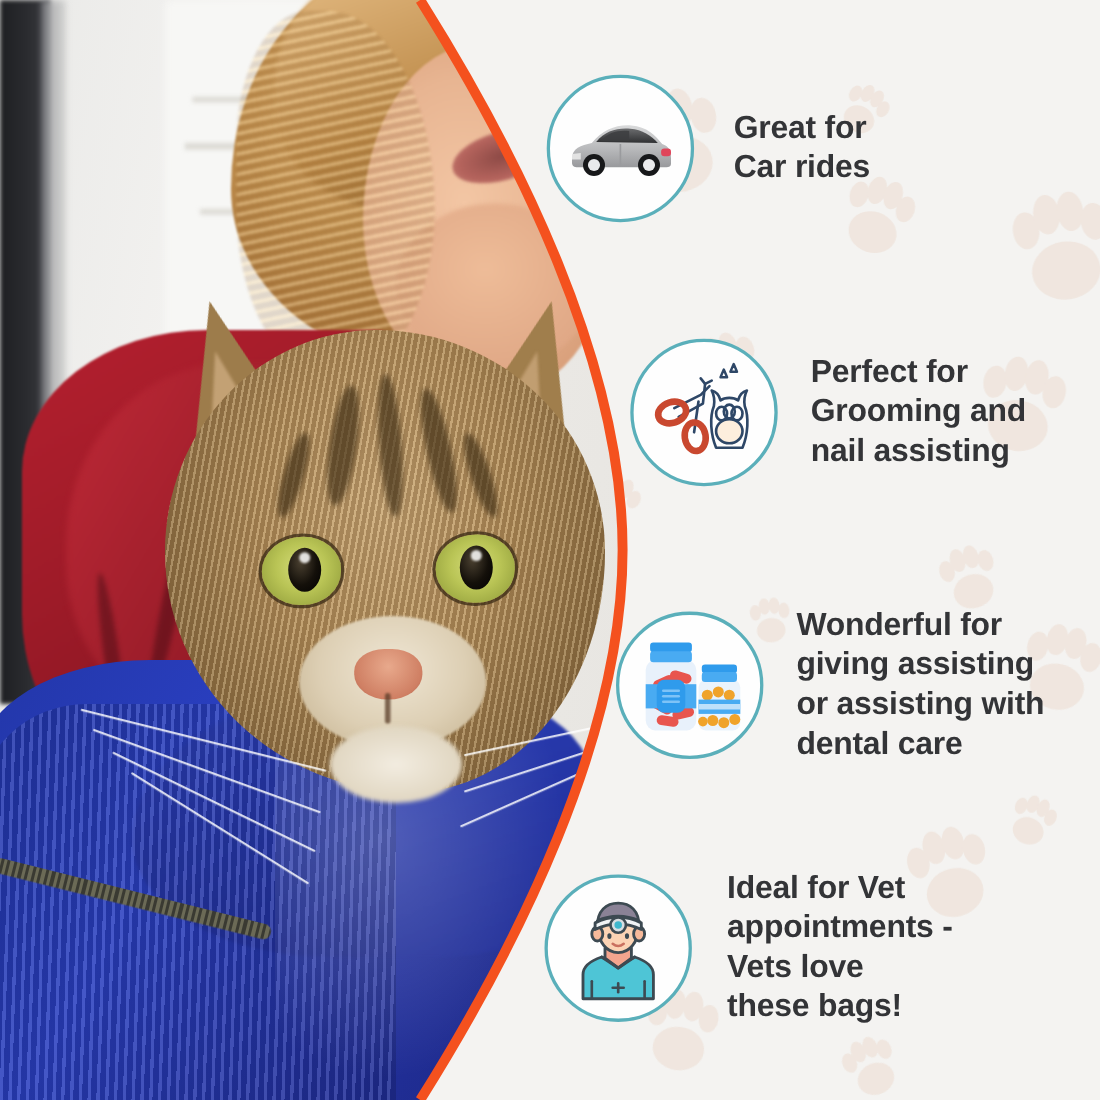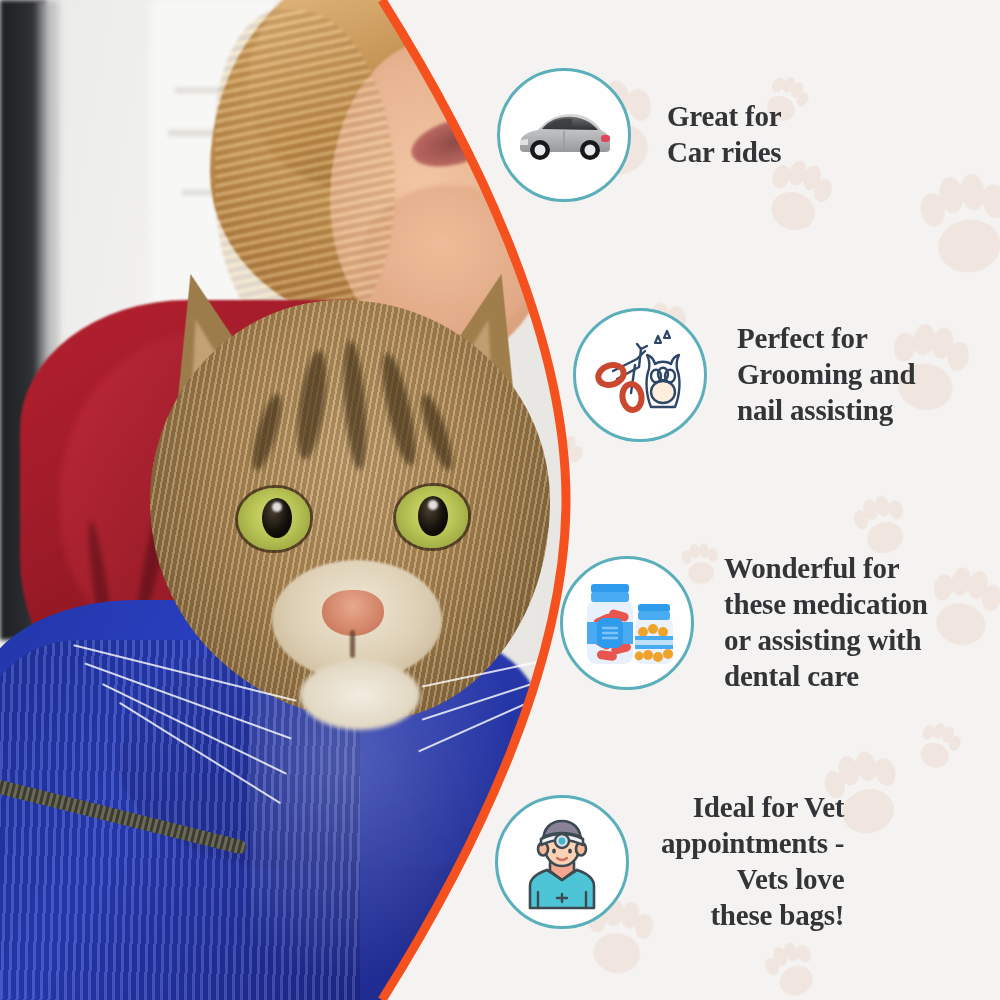--- a/index.html
+++ b/index.html
@@ -105,36 +105,36 @@
   .nose-line{left:350px;top:630px;width:5px;height:28px;background:rgba(90,60,40,.75);border-radius:3px;filter:blur(1px);}
   .chin-white{left:300px;top:660px;width:120px;height:70px;border-radius:50%;
     background:radial-gradient(ellipse,#f2ece0,#d9cdb4);filter:blur(2px);}
   .whisker{position:absolute;height:2px;background:rgba(255,255,255,.8);border-radius:2px;filter:blur(.5px);}
 
   
   .arc-svg{position:absolute;left:0;top:0;width:1000px;height:1000px;pointer-events:none;}
 
   
   .features{position:absolute;left:0;top:0;width:1000px;height:1000px;}
-  .feature{position:absolute;display:flex;align-items:center;font-family:Liberation Serif, serif;}
+  .feature{position:absolute;display:flex;align-items:center;}
   .icon-badge{
     width:134px;height:134px;border-radius:50%;
     background:#fefefe;border:3px solid #5aafba;
     box-sizing:border-box;display:flex;align-items:center;justify-content:center;flex:0 0 auto;
   }
   .feat-text{
     margin-left:30px;color:#333437;font-weight:700;font-size:29px;line-height:1.24;
     letter-spacing:-.2px;white-space:pre-line;
   }
   #f1{left:497px;top:68px;}
   #f2{left:573px;top:308px;}
   #f3{left:560px;top:551px;}
   #f4{left:495px;top:790px;}
   #f1 .feat-text{margin-left:36px;}
-  #f4 .feat-text{margin-left:32px;text-align:right;}
+  #f4 .feat-text{margin-left:32px;}
 </style>
 </head>
 <body>
 
 <div id="stage">
 
   <div class="bg-layer"></div>
 
   <svg class="paws" viewBox="0 0 1000 1000">
     <defs>
@@ -328,21 +328,21 @@
             <circle cx="73" cy="79" r="5"></circle>
               <circle cx="83" cy="81" r="5"></circle>
               <circle cx="93" cy="78" r="5"></circle>
             <circle cx="64" cy="80" r="4.4"></circle>
           </g>
           <rect x="60" y="60" width="38" height="13" fill="#49abf2"></rect>
           <rect x="60" y="64" width="38" height="5" fill="#bfe0fa"></rect>
         </svg>
       </div>
       <div class="feat-text">Wonderful for
-these medication
+giving assisting
 or assisting with
 dental care</div>
     </div>
 
     <div class="feature" id="f4">
       <div class="icon-badge">
         <svg width="92" height="96" viewBox="0 0 92 96">
           <g stroke="#3d4a52" stroke-width="2.6" stroke-linejoin="round" stroke-linecap="round">
 
             <path d="M14 94 L14 72 C14 64 22 59 31 56 L46 64 L61 56 C70 59 78 64 78 72 L78 94 Z" fill="#4ec5d6"></path>

